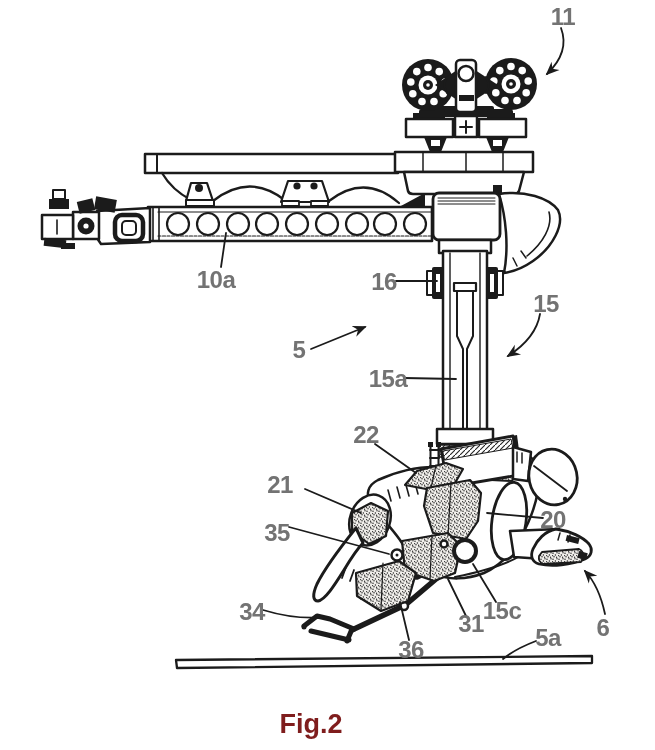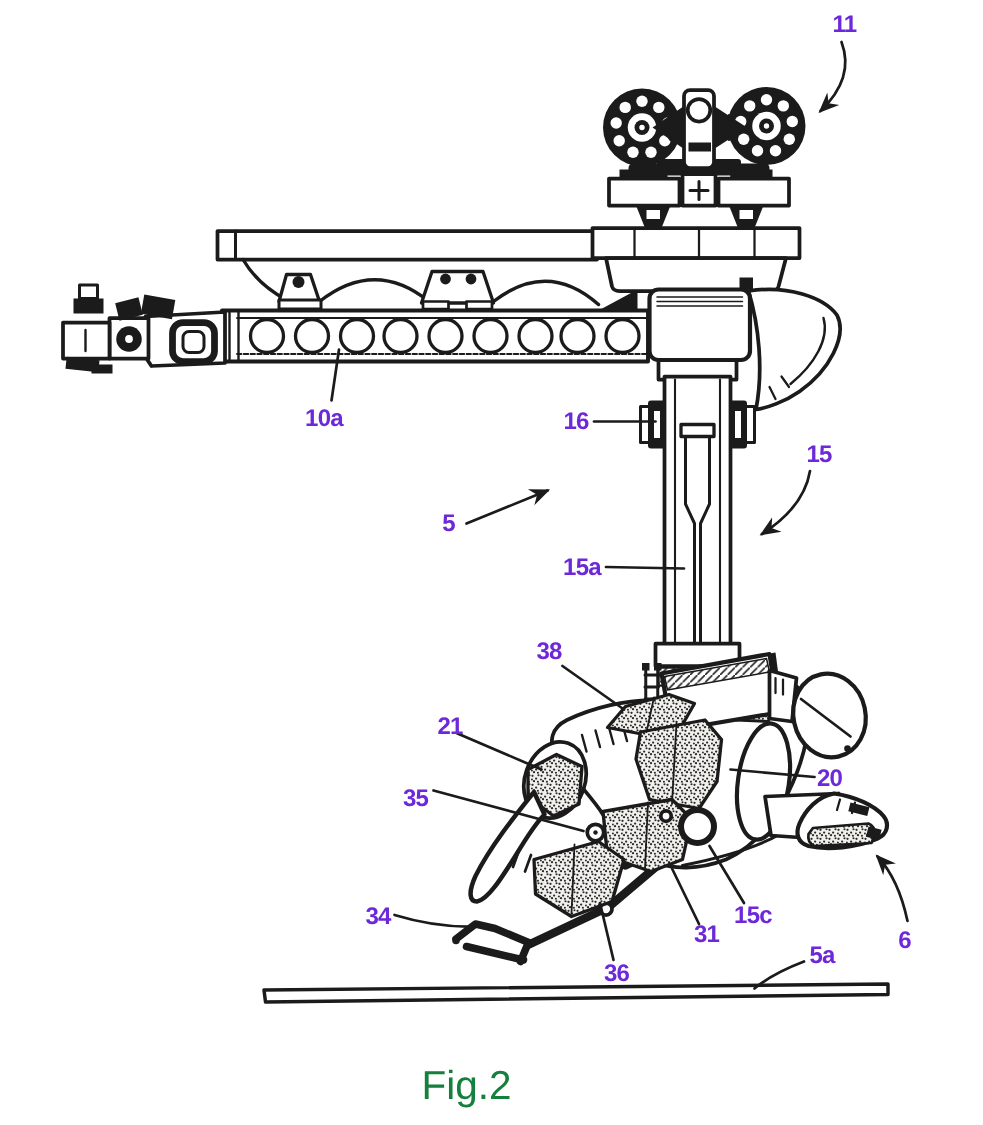--- a/index.html
+++ b/index.html
@@ -3,26 +3,26 @@
 <meta charset="utf-8">
 <style>
   html,body{margin:0;padding:0;background:#ffffff;}
   .canvas{
     position:relative;width:655px;height:750px;background:#ffffff;
     font-family:"Liberation Sans",sans-serif;overflow:hidden;
   }
   .canvas svg{position:absolute;left:0;top:0;}
   .ref-label{
     position:absolute;transform:translate(-50%,-50%);
-    font-weight:bold;font-size:16px;letter-spacing:-0.5px;color:#6d28d9;
+    font-weight:bold;font-size:24px;letter-spacing:-0.5px;color:#737373;
     white-space:nowrap;line-height:1;
   }
   .fig-caption{
     position:absolute;transform:translate(-50%,-50%);
-    font-weight:normal;font-size:27px;color:#15803d;letter-spacing:0;
+    font-weight:bold;font-size:27px;color:#7f1d1d;letter-spacing:0;
   }
 </style>
 </head>
 <body>
 
 <div class="canvas">
 
 <svg width="655" height="750" viewBox="0 0 655 750">
   <defs>
     <pattern id="stip" width="6" height="6" patternUnits="userSpaceOnUse">
@@ -305,22 +305,22 @@
     </g>
   </g>
 </svg>
 
   <span class="ref-label" style="left:563px;top:17px">11</span>
   <span class="ref-label" style="left:216px;top:280px">10a</span>
   <span class="ref-label" style="left:384px;top:282px">16</span>
   <span class="ref-label" style="left:546px;top:304px">15</span>
   <span class="ref-label" style="left:299px;top:350px">5</span>
   <span class="ref-label" style="left:388px;top:379px">15a</span>
-  <span class="ref-label" style="left:366px;top:435px">38</span>
-  <span class="ref-label" style="left:300px;top:485px">21</span>
+  <span class="ref-label" style="left:366px;top:435px">22</span>
+  <span class="ref-label" style="left:280px;top:485px">21</span>
   <span class="ref-label" style="left:277px;top:533px">35</span>
   <span class="ref-label" style="left:252px;top:612px">34</span>
   <span class="ref-label" style="left:553px;top:520px">20</span>
   <span class="ref-label" style="left:471px;top:624px">31</span>
   <span class="ref-label" style="left:502px;top:611px">15c</span>
   <span class="ref-label" style="left:411px;top:650px">36</span>
   <span class="ref-label" style="left:603px;top:628px">6</span>
   <span class="ref-label" style="left:548px;top:638px">5a</span>
 
   <span class="fig-caption" style="left:311px;top:724px">Fig.2</span>

